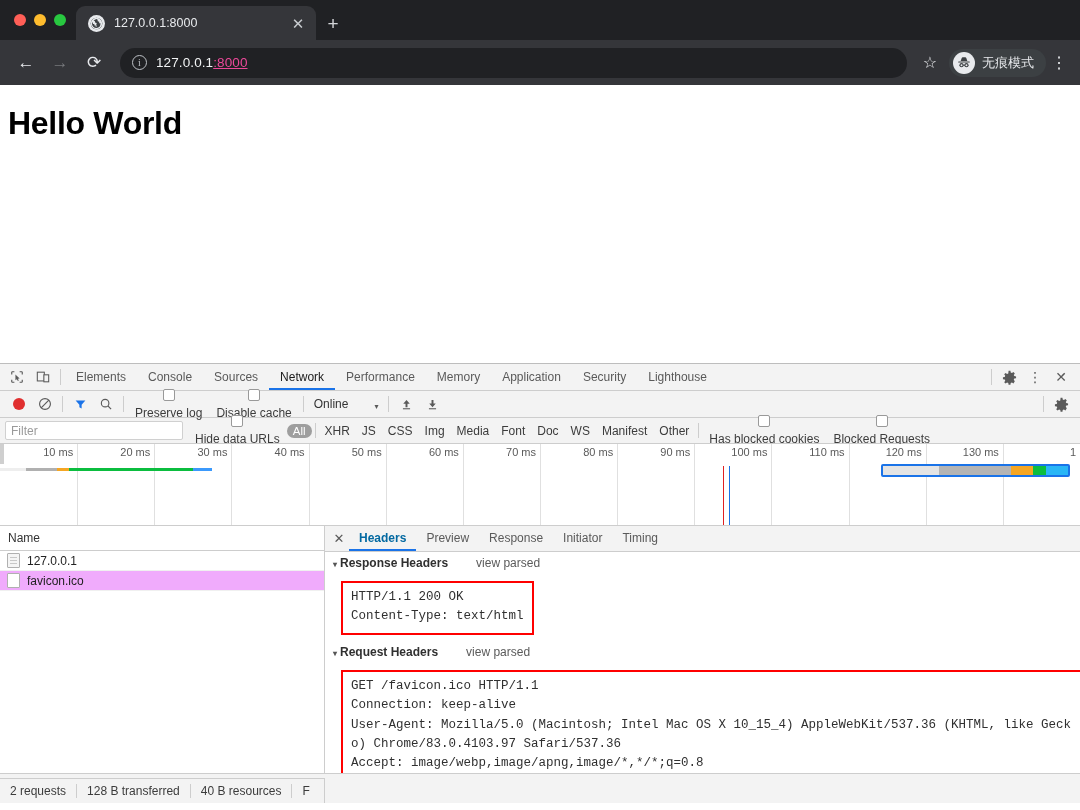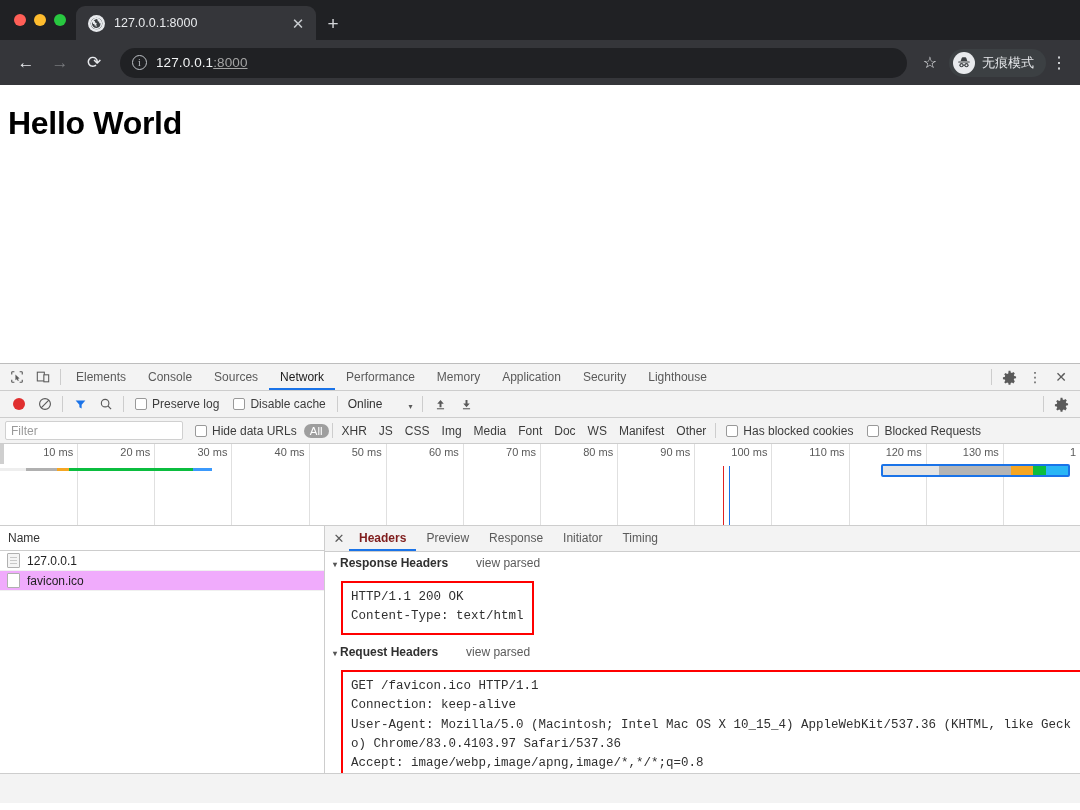--- a/index.html
+++ b/index.html
@@ -54,21 +54,21 @@
   .omnibox {
     flex: 1; height: 30px; background: #202124; border-radius: 15px;
     display: flex; align-items: center; padding: 0 12px; gap: 9px; margin: 0 8px;
   }
   .omni-info {
     width: 15px; height: 15px; border-radius: 50%; border: 1.4px solid #bdc1c6;
     color: #bdc1c6; font-size: 10px; display: flex; align-items: center;
     justify-content: center; font-family: "Liberation Serif", serif; flex: none;
   }
   .omni-url { font-size: 13.5px; color: #f1f3f4; letter-spacing: .1px; }
-  .omni-url .port { color: #a3a3a3; text-decoration: underline; }
+  .omni-url .port { color: #ec4899; text-decoration: underline; }
   .star { color: #e8eaed; font-size: 16px; width: 26px; text-align: center; }
   .incognito {
     display: flex; align-items: center; gap: 7px; background: #3c4043;
     border-radius: 14px; height: 28px; padding: 0 12px 0 4px; margin-left: 4px;
   }
   .incog-badge {
     width: 22px; height: 22px; border-radius: 50%; background: #e8eaed;
     display: flex; align-items: center; justify-content: center; flex: none;
   }
   .incog-label { color: #e8eaed; font-size: 13px; }
@@ -86,21 +86,21 @@
   .dt-sep { width: 1px; height: 16px; background: #cdcdcd; margin: 0 4px; }
   .dt-tab { padding: 0 11px; height: 26px; line-height: 26px; font-size: 12px; color: #5a5a5a; }
   .dt-tab.active { color: #1a1a1a; box-shadow: inset 0 -2px 0 #1a73e8; }
   .dt-right { margin-left: auto; display: flex; align-items: center; padding-right: 6px; }
 
   .dt-toolbar { height: 27px; display: flex; align-items: center; gap: 0;
                 border-bottom: 1px solid #cdcdcd; padding-left: 6px; }
   .rec-dot { width: 12px; height: 12px; border-radius: 50%; background: #e02f2f; }
   .cb { width: 12px; height: 12px; border: 1px solid #999; background: #fff; border-radius: 2px;
         display: inline-block; vertical-align: -2px; }
-  .tb-item { display: flex; align-items: center; gap: 5px; padding: 0 7px; color: #3c3c3c; }
+  .tb-item { display: flex; align-items: center; gap: 5px; padding: 0 7px; color: #3c3c3c; flex-direction: column; }
   .select-like { display: flex; align-items: flex-end; gap: 26px; padding: 0 6px; }
   .caret { font-size: 8px; color: #5a5a5a; }
 
   .dt-filterbar { height: 26px; display: flex; align-items: center;
                   border-bottom: 1px solid #cdcdcd; }
   .filter-input {
     width: 178px; height: 19px; margin: 0 5px; background: #fff; border: 1px solid #d0d0d0;
     border-radius: 2px; padding: 0 5px; font-size: 12px; color: #9a9a9a;
     display: flex; align-items: center;
   }
@@ -130,21 +130,21 @@
   .row.sel { background: #f0abfc; }
   .ic-doc { width: 13px; height: 15px; border: 1px solid #b0b0b0; background: #f5f5f5; flex: none;
             position: relative; border-radius: 1px; }
   .ic-doc::after { content: ""; position: absolute; left: 2px; right: 2px; top: 3px; height: 1px;
                    box-shadow: 0 0 0 0 #c8c8c8, 0 3px 0 0 #c8c8c8, 0 6px 0 0 #c8c8c8; background: #c8c8c8; }
   .ic-blank { width: 13px; height: 15px; border: 1px solid #b0b0b0; background: #fff; flex: none; border-radius: 1px; }
 
   .det-tabbar { height: 26px; display: flex; align-items: center; border-bottom: 1px solid #cdcdcd;
                 padding-left: 4px; background: #f3f3f3; }
   .det-tab { padding: 0 10px; height: 25px; line-height: 25px; font-size: 12px; color: #5a5a5a; }
-  .det-tab.active { color: #7f1d1d; font-weight: bold; box-shadow: inset 0 -2px 0 #1a73e8; }
+  .det-tab.active { color: #0369a1; font-weight: bold; box-shadow: inset 0 -2px 0 #1a73e8; }
   .det-close { width: 20px; text-align: center; color: #5a5a5a; font-size: 13px; }
 
   .det-body { padding: 0; background: #fff; height: 221px; position: relative; }
   .sec-head { display: flex; align-items: center; gap: 28px; padding: 4px 0 3px 8px; font-size: 12px; }
   .sec-title { font-weight: bold; color: #303030; }
   .tri { font-size: 8px; color: #555; margin-right: 3px; }
   .view-parsed { color: #5a5a5a; }
   .hdr-box { border: 2px solid #ff0000; margin: 8px 0 0 16px; padding: 5px 8px 6px 8px;
              font-family: "Liberation Mono", monospace; font-size: 12.5px; color: #303030;
              line-height: 1.55; display: inline-block; }
@@ -431,14 +431,23 @@
           <div class="hdr-line">GET /favicon.ico HTTP/1.1</div>
           <div class="hdr-line">Connection: keep-alive</div>
           <div class="hdr-line wrap">User-Agent: Mozilla/5.0 (Macintosh; Intel Mac OS X 10_15_4) AppleWebKit/537.36 (KHTML, like Gecko) Chrome/83.0.4103.97 Safari/537.36</div>
           <div class="hdr-line">Accept: image/webp,image/apng,image/*,*/*;q=0.8</div>
 
         </div>
       </div>
     </div>
   </div>
 
+  <div class="statusbar">
+    <span class="st-item">2 requests</span>
+    <span class="st-sep"></span>
+    <span class="st-item">128 B transferred</span>
+    <span class="st-sep"></span>
+    <span class="st-item">40 B resources</span>
+    <span class="st-sep"></span>
+    <span class="st-item">F</span>
+  </div>
 
 </div>
 
 </body></html>

